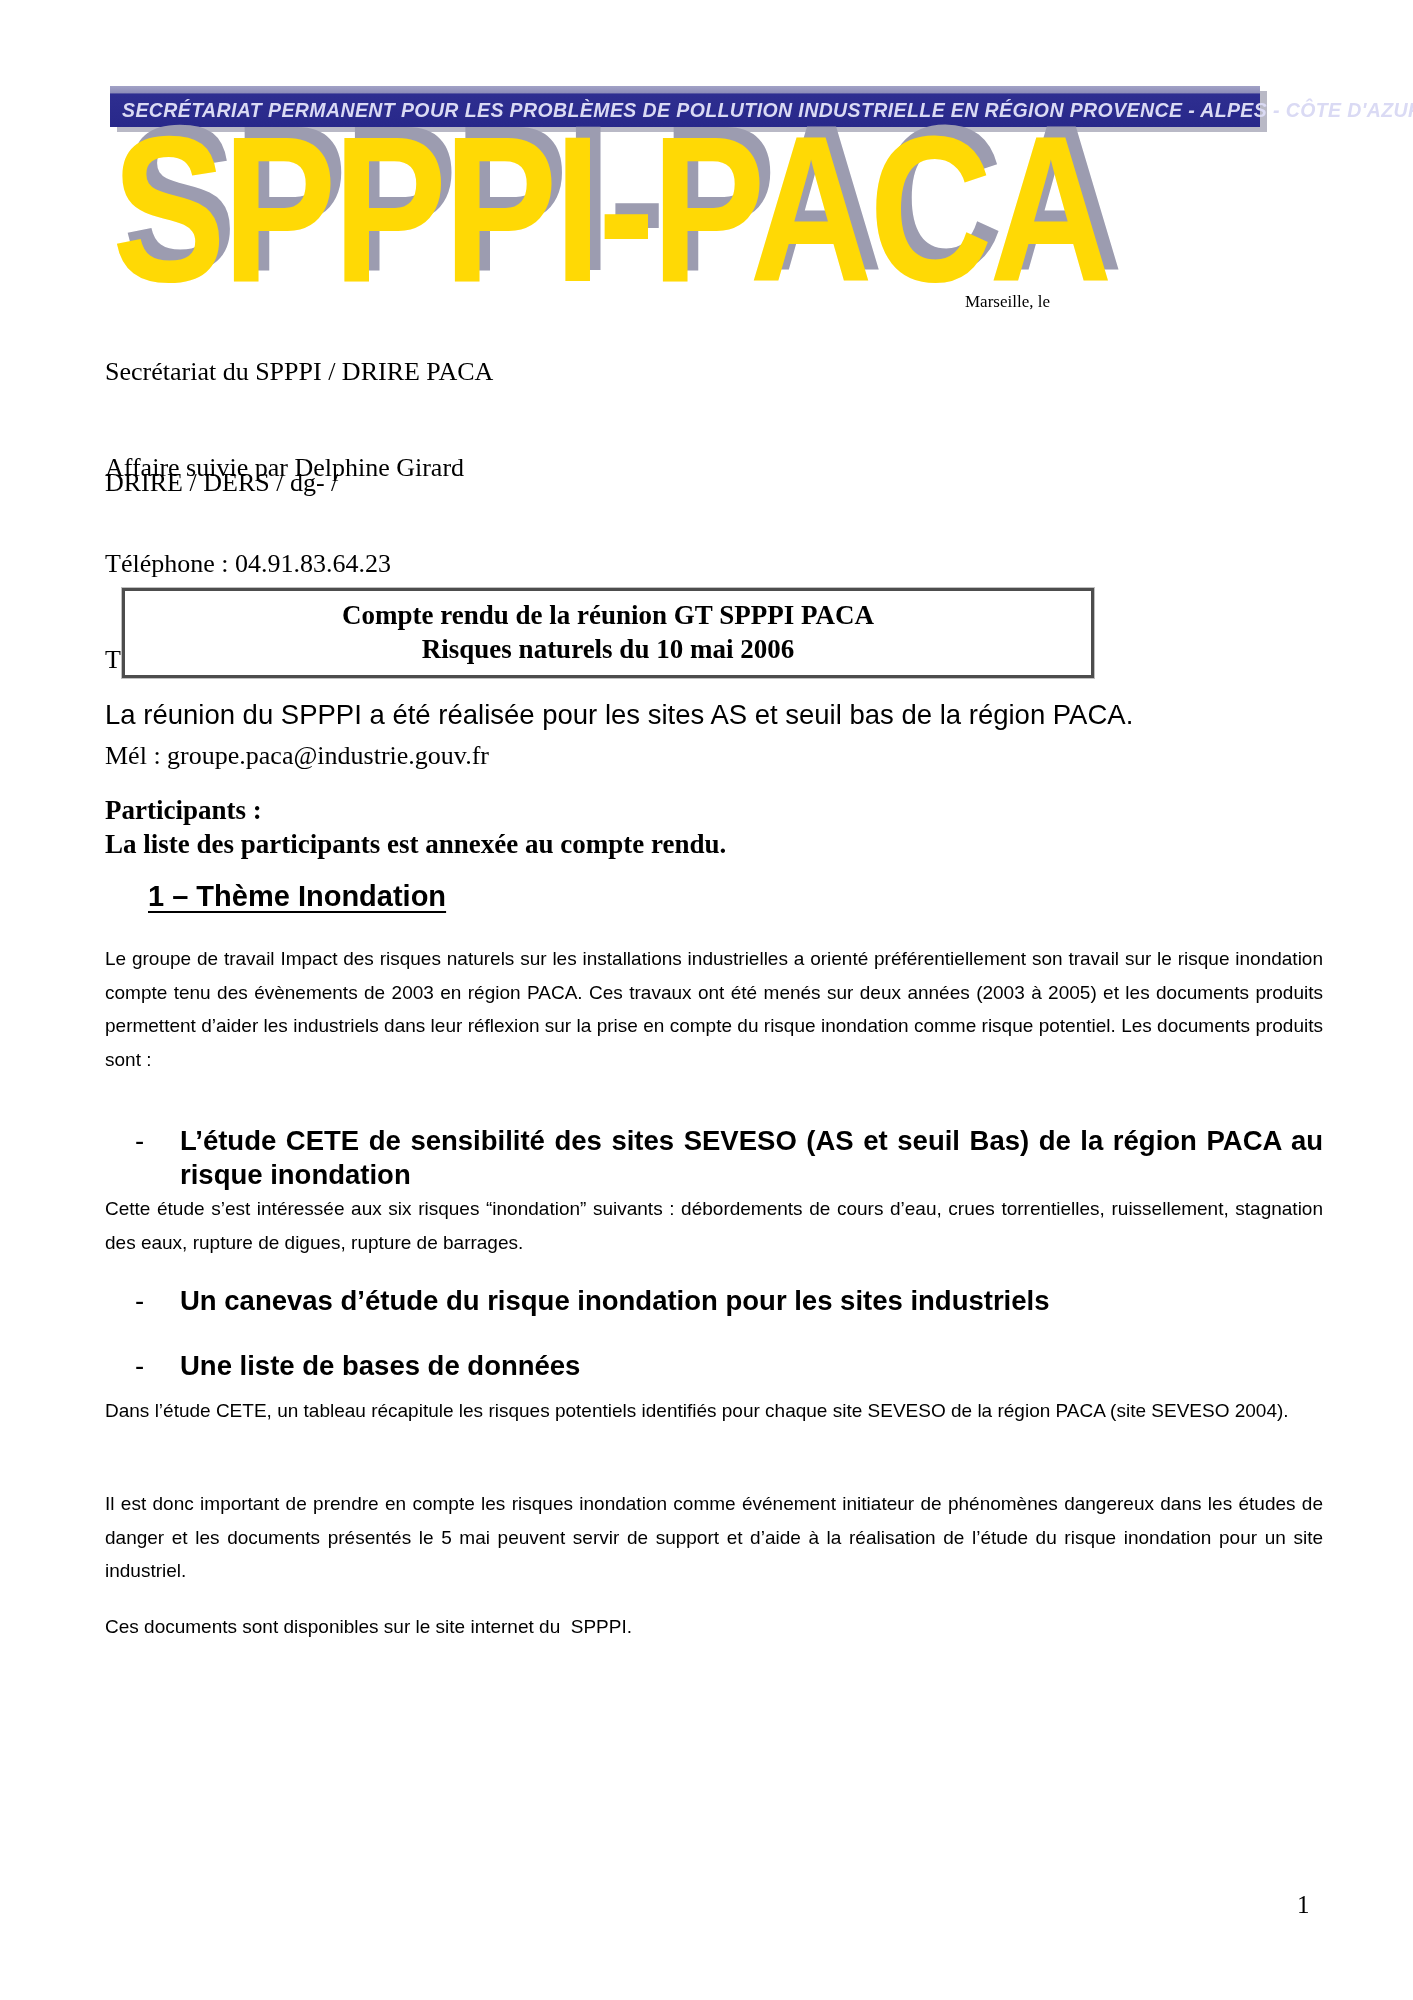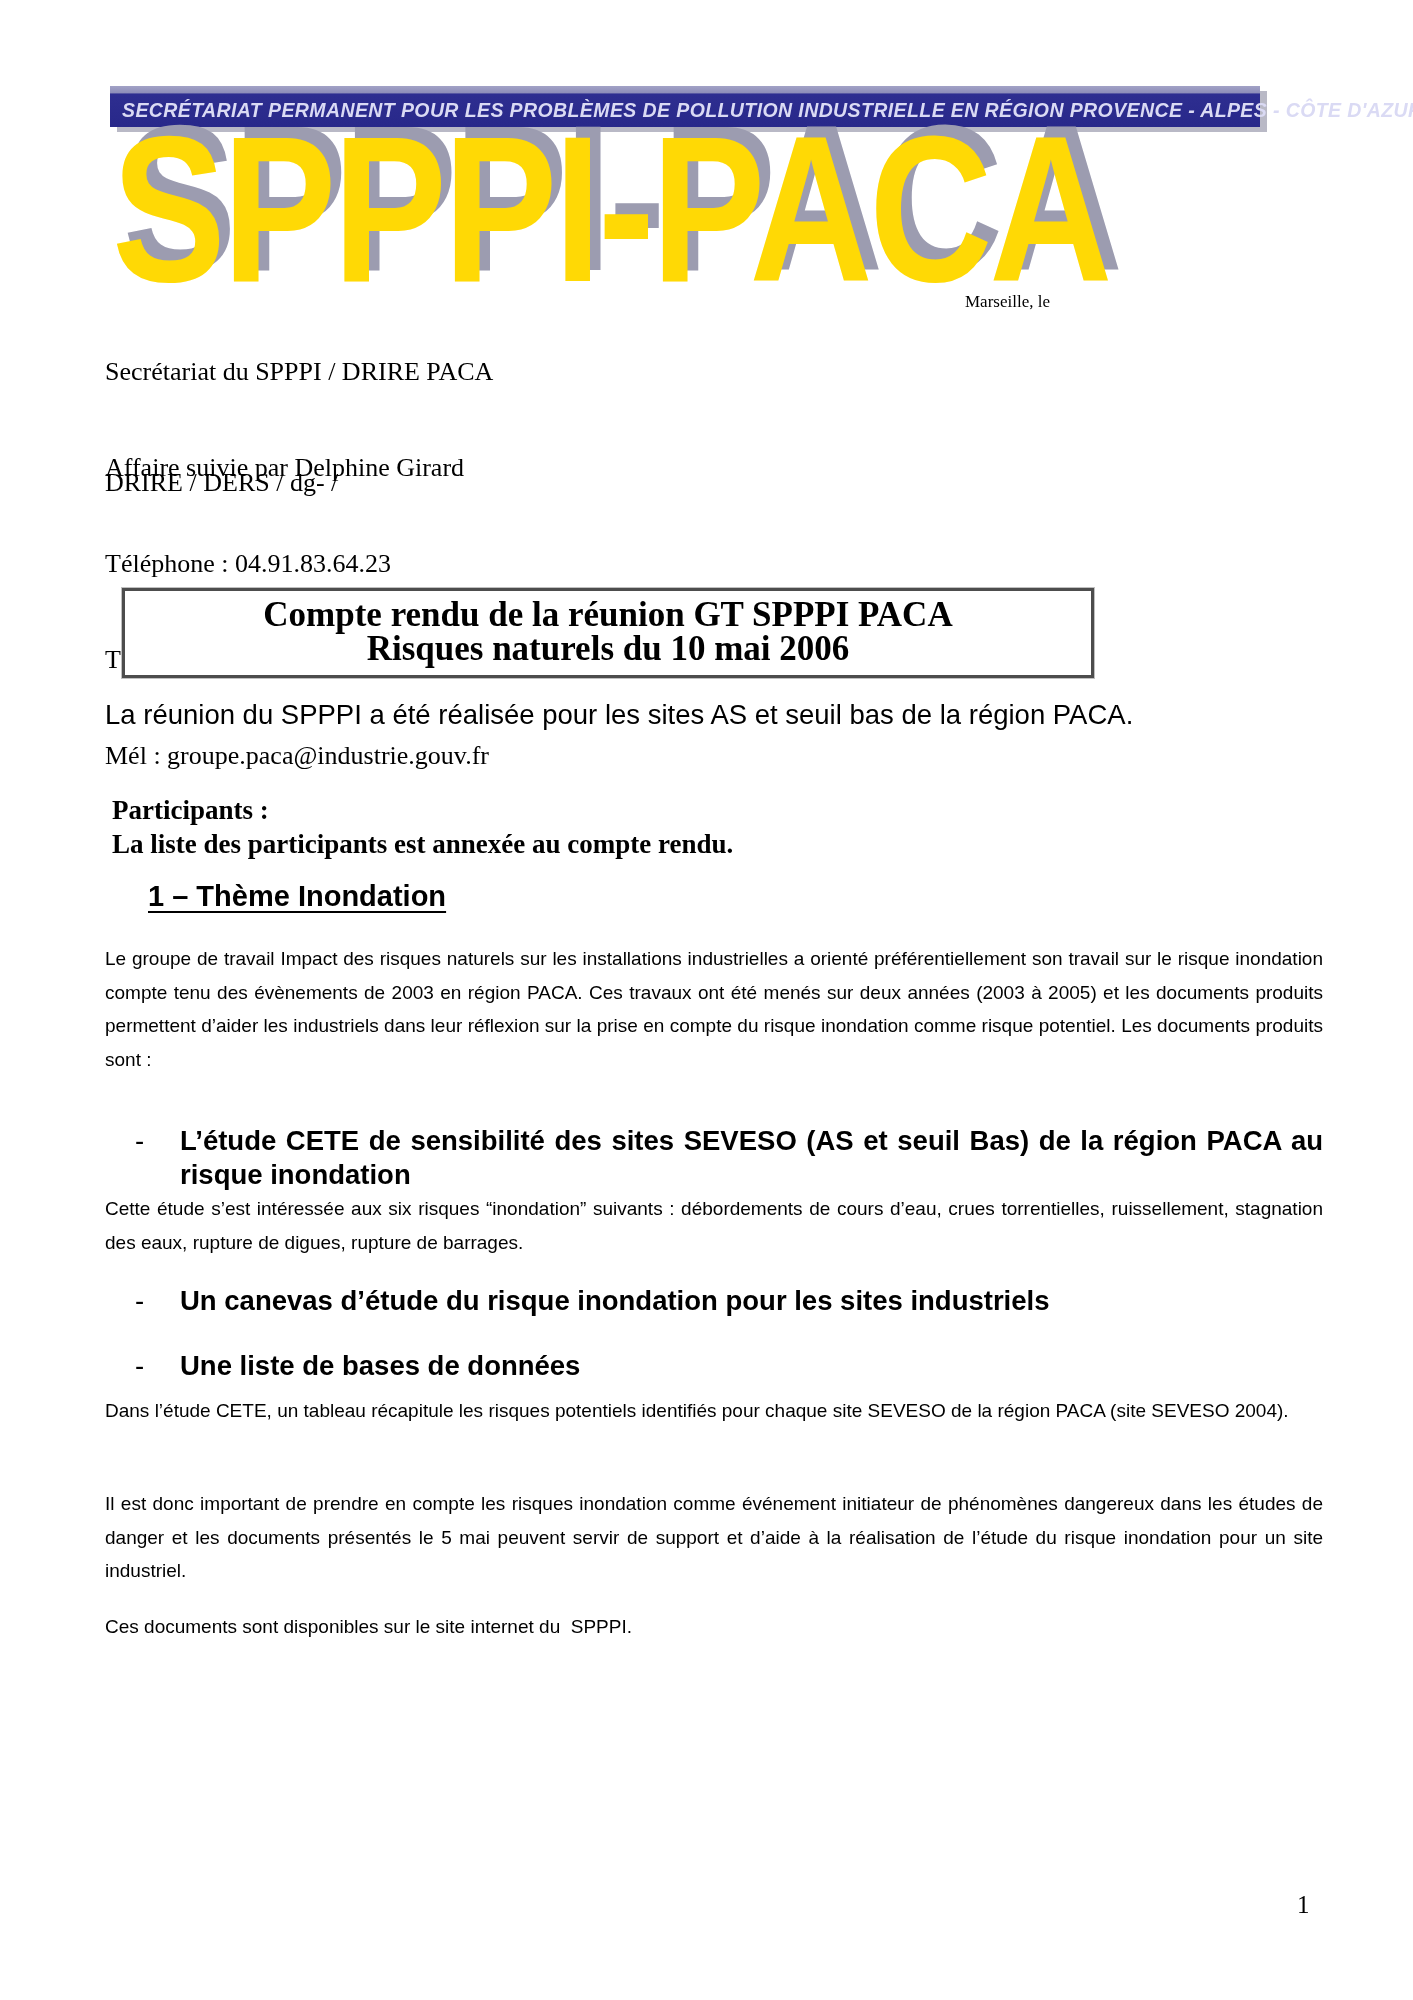--- a/index.html
+++ b/index.html
@@ -81,38 +81,38 @@
     left: 122px;
     top: 588px;
     width: 972px;
     box-sizing: border-box;
     border: 3px solid #4d4d4d;
     box-shadow: 0 0 0 1px #c0c0c0;
     background: #ffffff;
     padding: 7px 10px 9px 10px;
     text-align: center;
     font-weight: bold;
-    font-size: 35px;
+    font-size: 27px;
     line-height: 34px;
   }
 
   .sans { font-family: "Liberation Sans", sans-serif; }
 
   .intro {
     position: absolute;
     left: 105px;
     top: 698px;
     width: 1218px;
     font-size: 27.5px;
     line-height: 33px;
   }
 
   .participants {
     position: absolute;
-    left: 112px;
+    left: 105px;
     top: 793px;
     font-weight: bold;
     font-size: 27px;
     line-height: 34px;
   }
 
   .section-heading {
     position: absolute;
     left: 148px;
     top: 880px;

